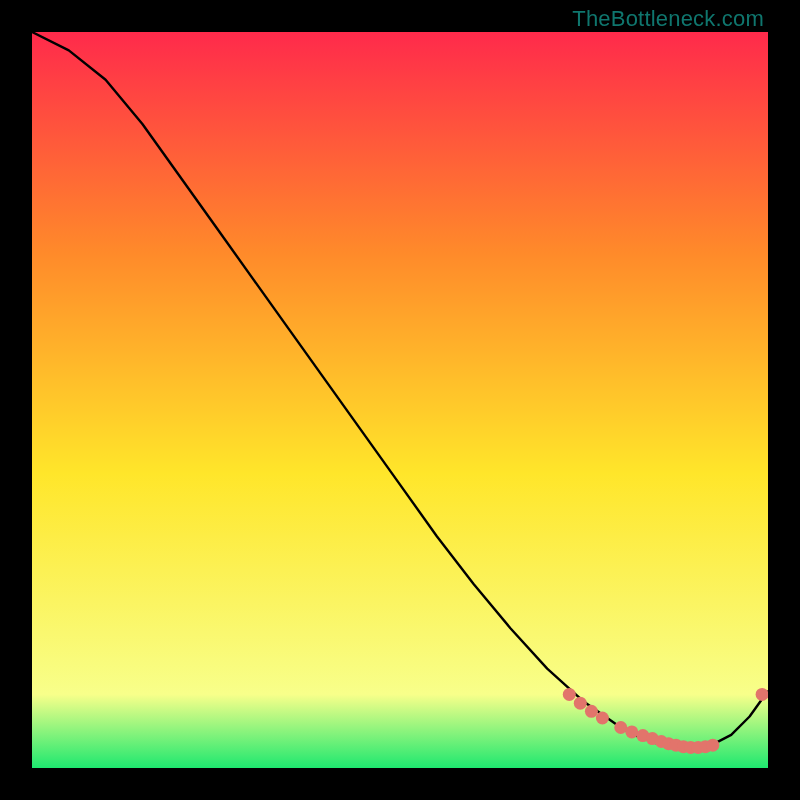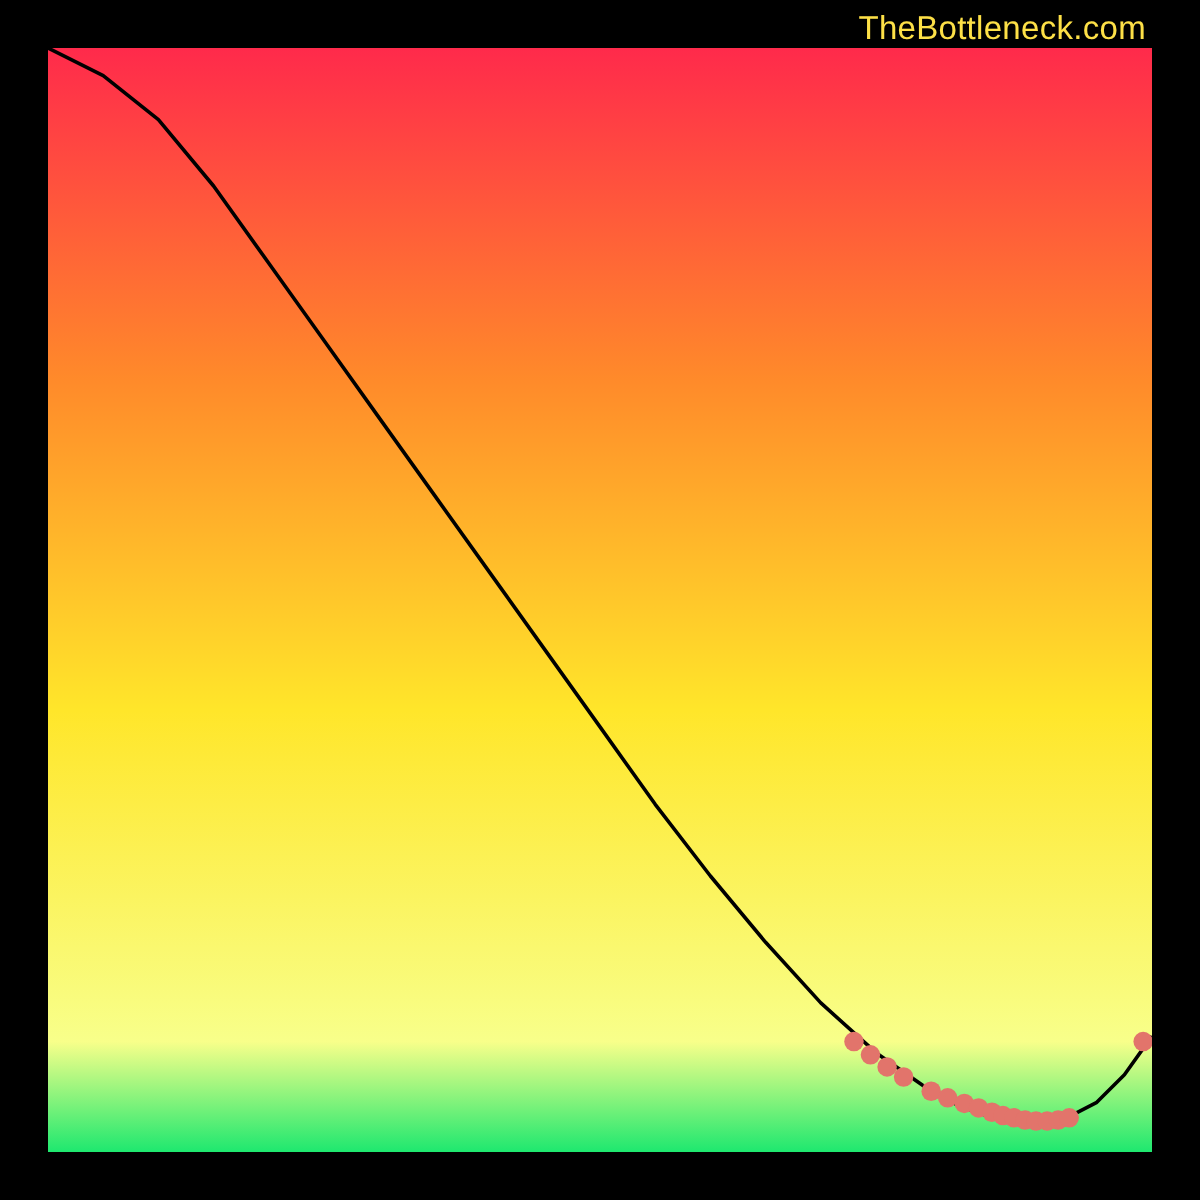--- a/index.html
+++ b/index.html
@@ -23,21 +23,21 @@
     position: absolute;
     left: 0;
     top: 0;
     width: 736px;
     height: 736px;
   }
   .watermark {
     position: absolute;
     top: 6px;
     right: 36px;
-    color: #fde047;
+    color: #0f766e;
     font-size: 22px;
     letter-spacing: 0.2px;
     font-weight: 400;
     user-select: none;
   }
   svg { display: block; }
 </style>
 </head>
 <body>
 

